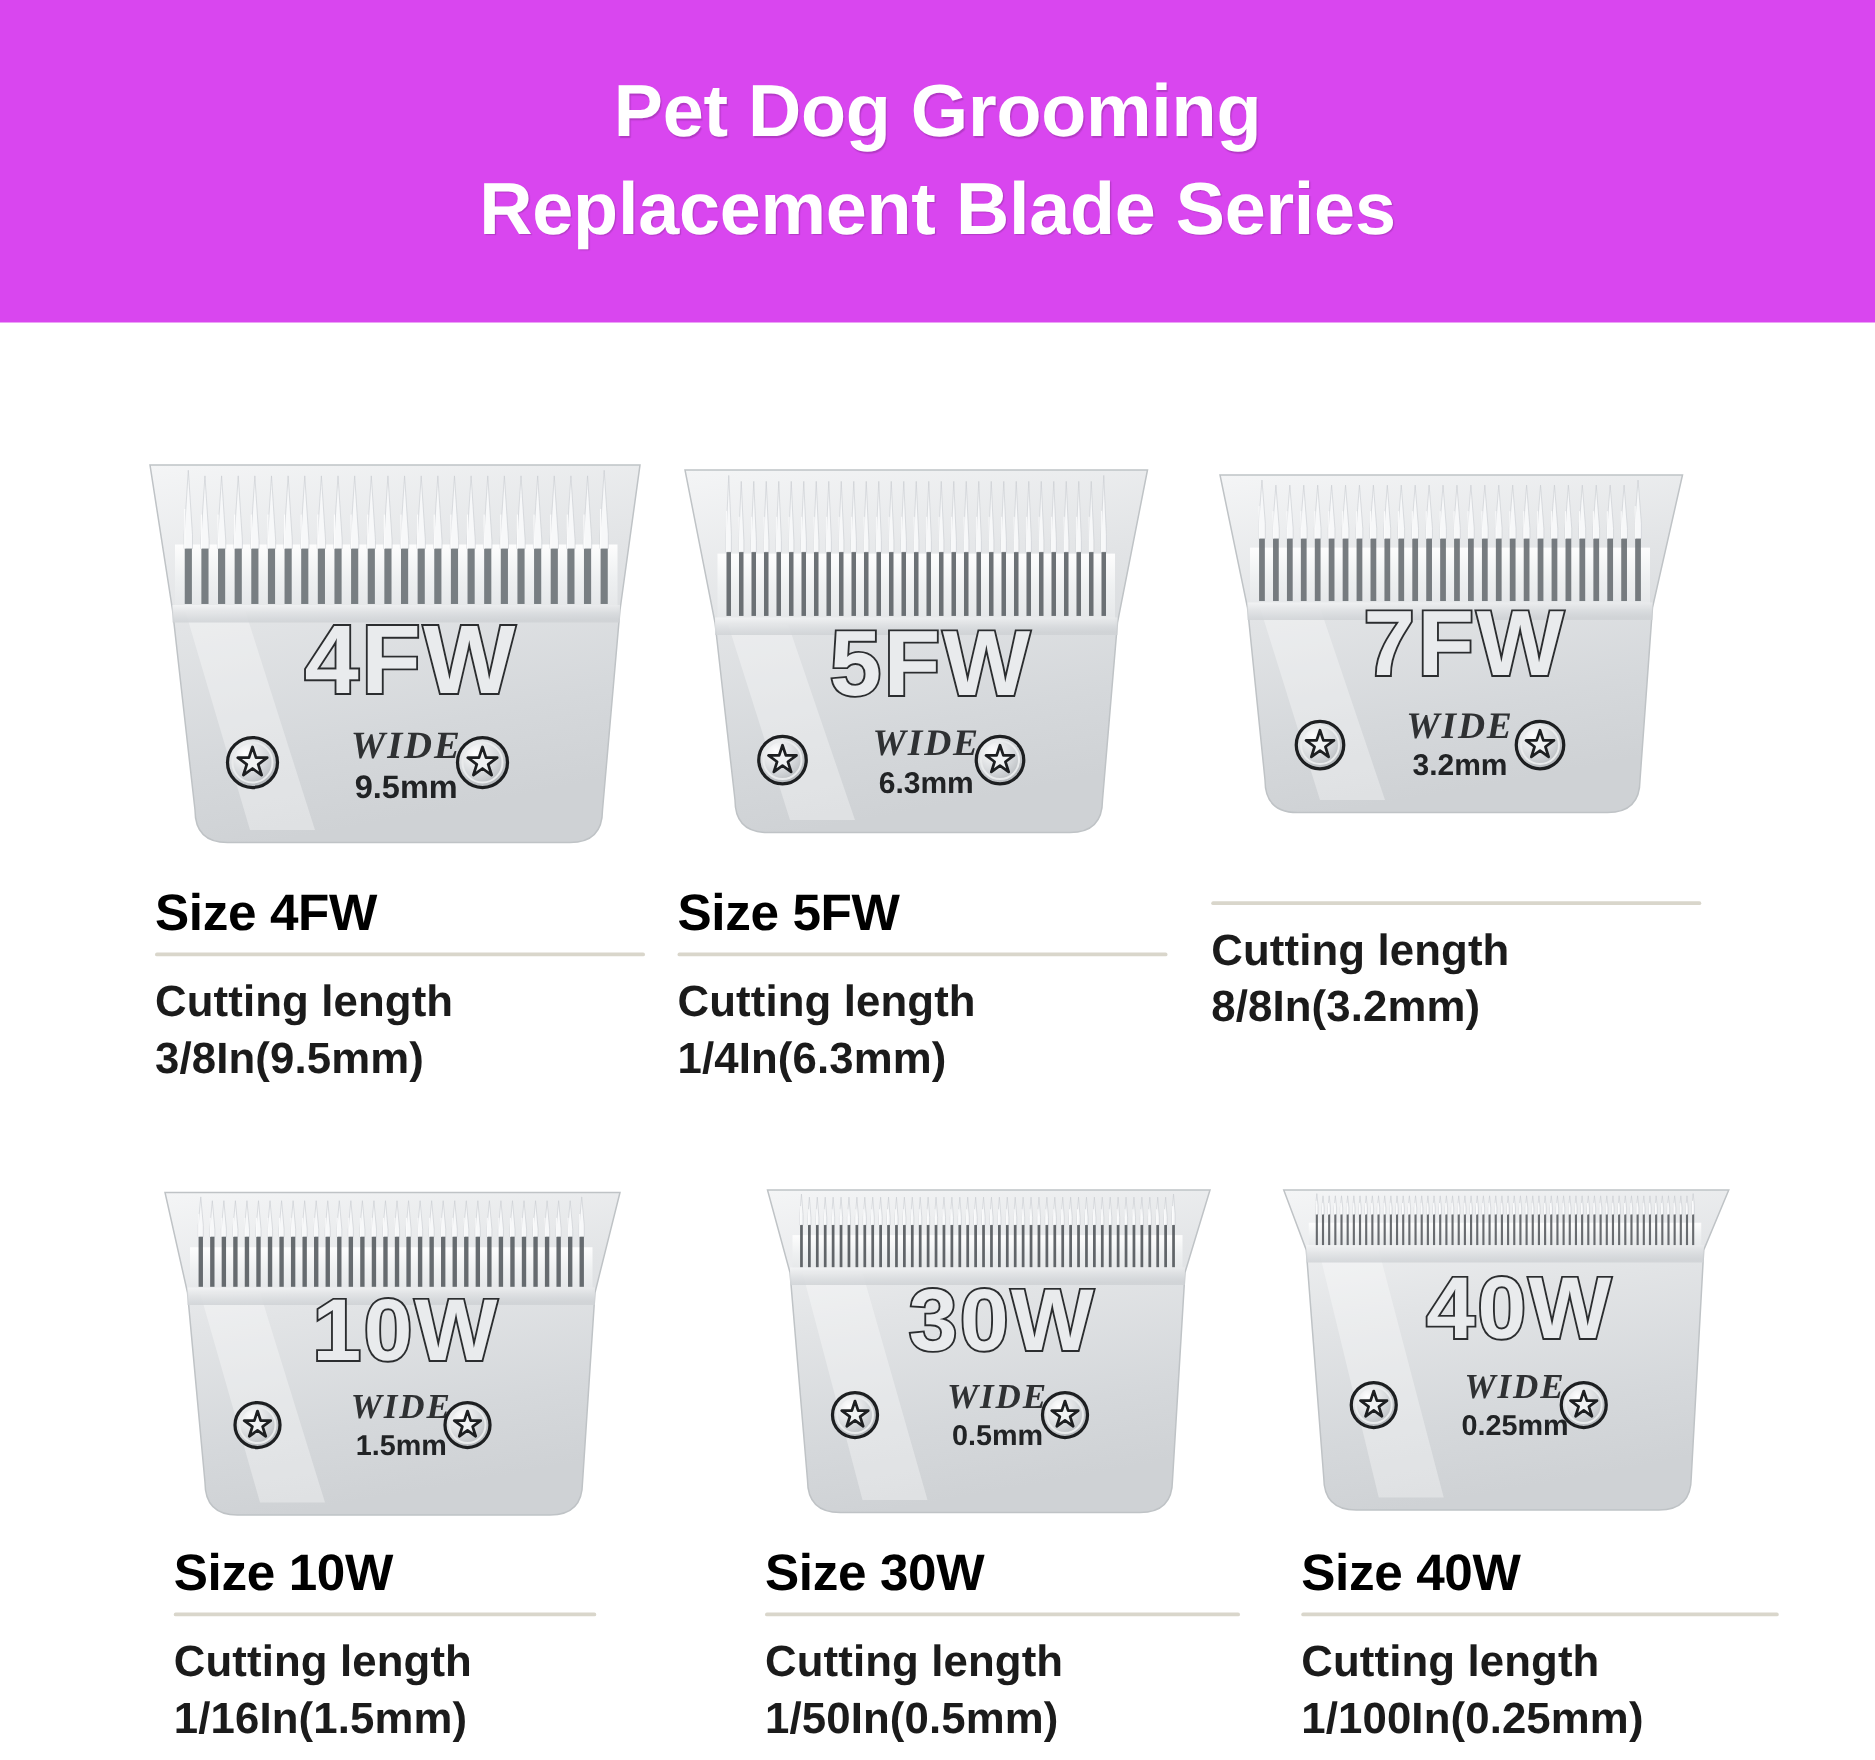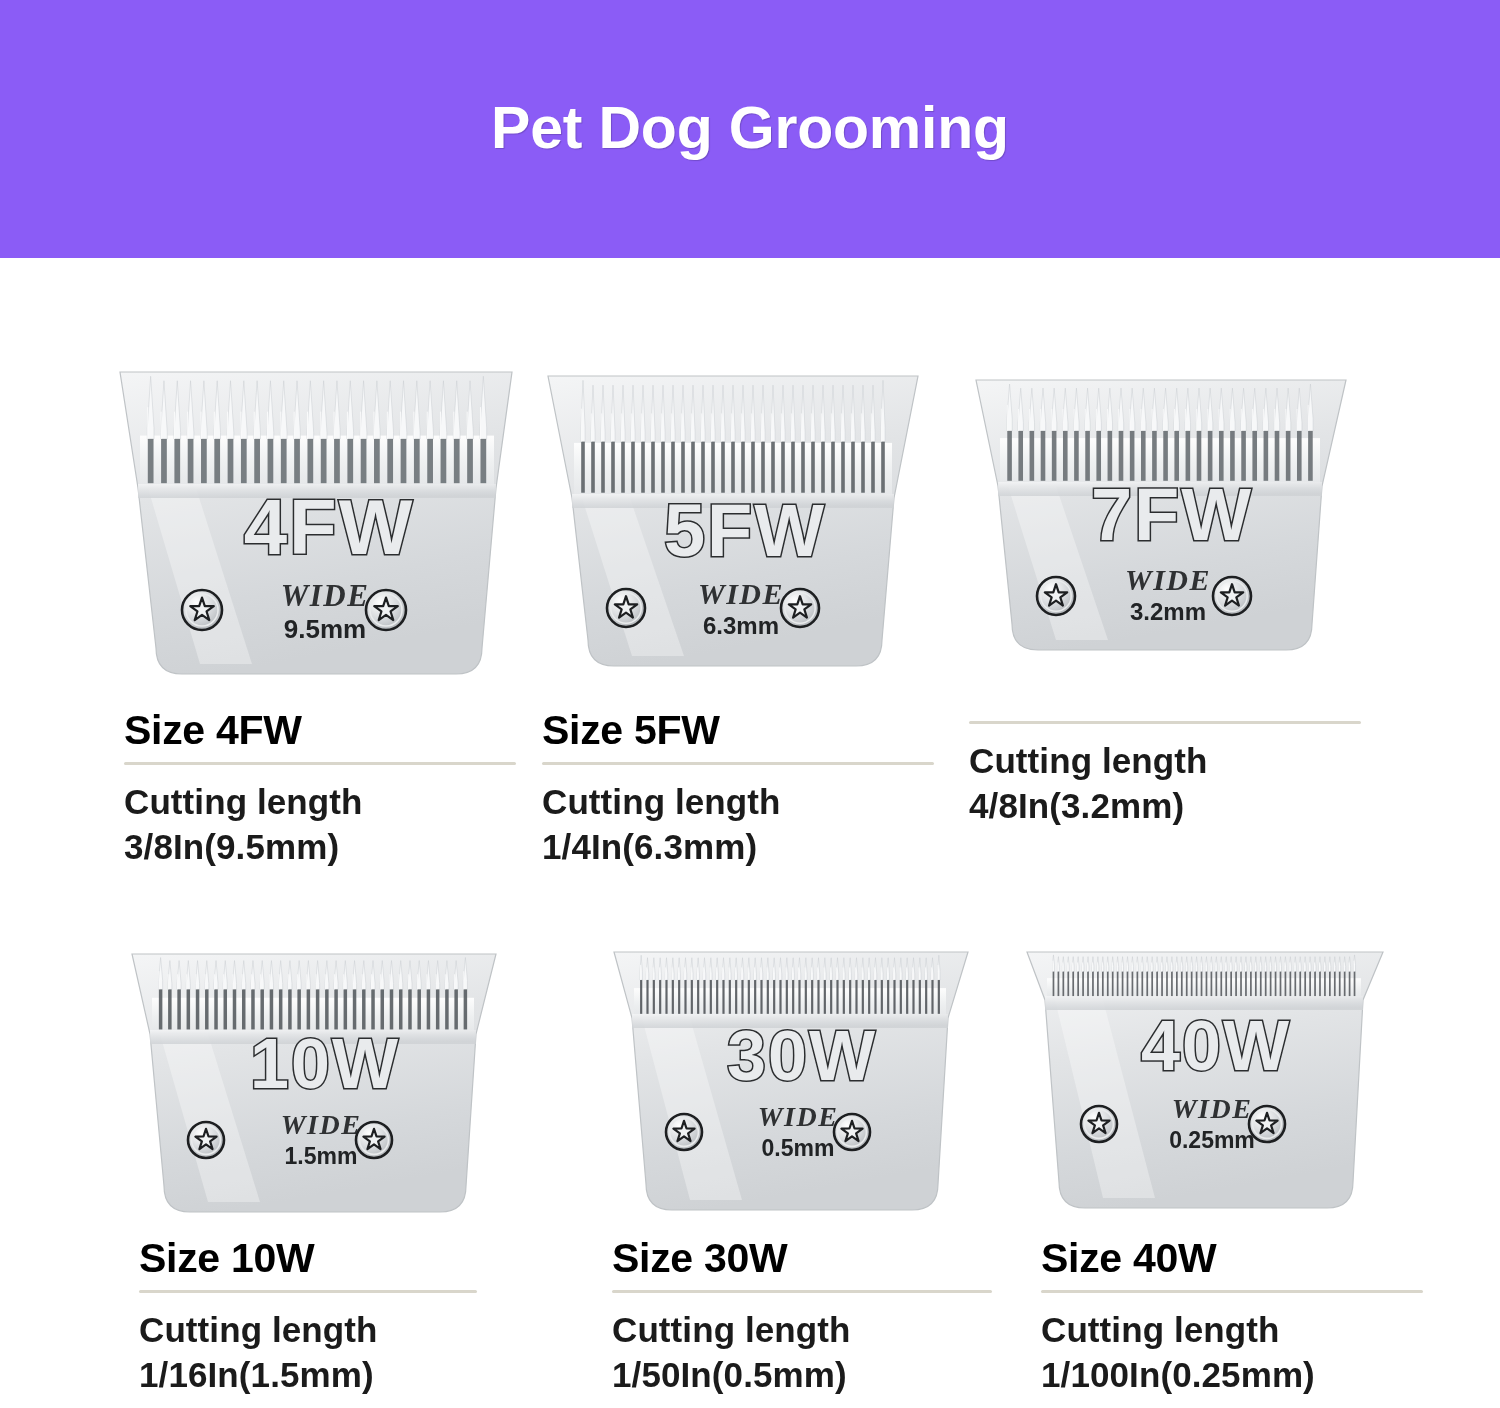--- a/index.html
+++ b/index.html
@@ -7,21 +7,21 @@
     width:1500px;height:1408px;
     background:#ffffff;
     font-family:"Liberation Sans", sans-serif;
     overflow:hidden;
     position:relative;
   }
 
   
   .header{
     position:absolute;left:0;top:0;width:1500px;height:258px;
-    background:#8b5cf6;
+    background:#d946ef;
     display:flex;align-items:center;justify-content:center;
   }
   .header-title{
     color:#ffffff;
     font-size:59px;
     font-weight:bold;
     line-height:1.32;
     text-align:center;
     letter-spacing:-0.2px;
     text-shadow:1px 1px 1px rgba(0,0,0,.18);
@@ -69,20 +69,21 @@
     font-family:"Liberation Sans", sans-serif;
   }
   .cap-body span{display:block;white-space:nowrap;}
 </style>
 </head>
 <body>
 
 <div class="header">
   <div class="header-title">
     <span>Pet Dog Grooming</span>
+    <span class="l2">Replacement Blade Series</span>
   </div>
 </div>
 
 <div class="grid">
 
   <div class="row row-1">
 
     <div class="cell" id="cell-0" style="left:100px;">
       <div class="blade-wrap">
           <svg width="400" height="330" viewBox="0 0 400 330" class="blade-svg">
@@ -499,21 +500,21 @@
               <circle cx="268" cy="238" r="19" fill="url(#sg2)" stroke="#1d1f21" stroke-width="2.6"></circle>
               <circle cx="268" cy="238" r="15.200000000000001" fill="none" stroke="#e9ebec" stroke-width="1.6"></circle>
               <path d="M268.00 226.22 L270.68 234.31 L279.20 234.36 L272.34 239.41 L274.92 247.53 L268.00 242.56 L261.08 247.53 L263.66 239.41 L256.80 234.36 L265.32 234.31 Z" fill="#f0f2f3" stroke="#1d1f21" stroke-width="2.2" stroke-linejoin="round"></path>
             </g>
           </svg>
         </div>
       <div class="caption" style="left:5px;top:352px;">
         <div class="cap-rule" style="width:392px;"></div>
         <div class="cap-body">
           <span>Cutting length</span>
-          <span>4/8In(3.2mm)</span>
+          <span>8/8In(3.2mm)</span>
         </div>
       </div>
     </div>
 
   </div>
 
   <div class="row row-2">
 
     <div class="cell" id="cell-3" style="left:110px;">
       <div class="blade-wrap">

